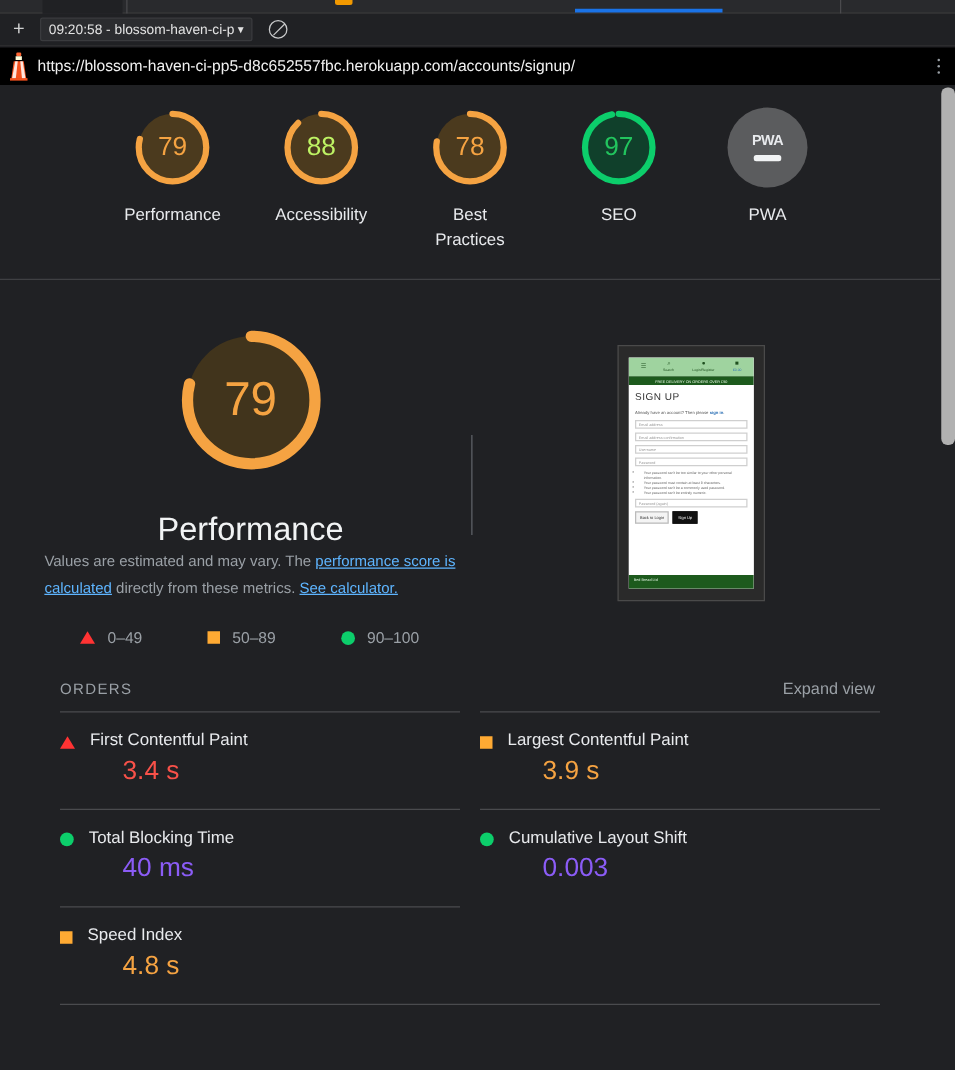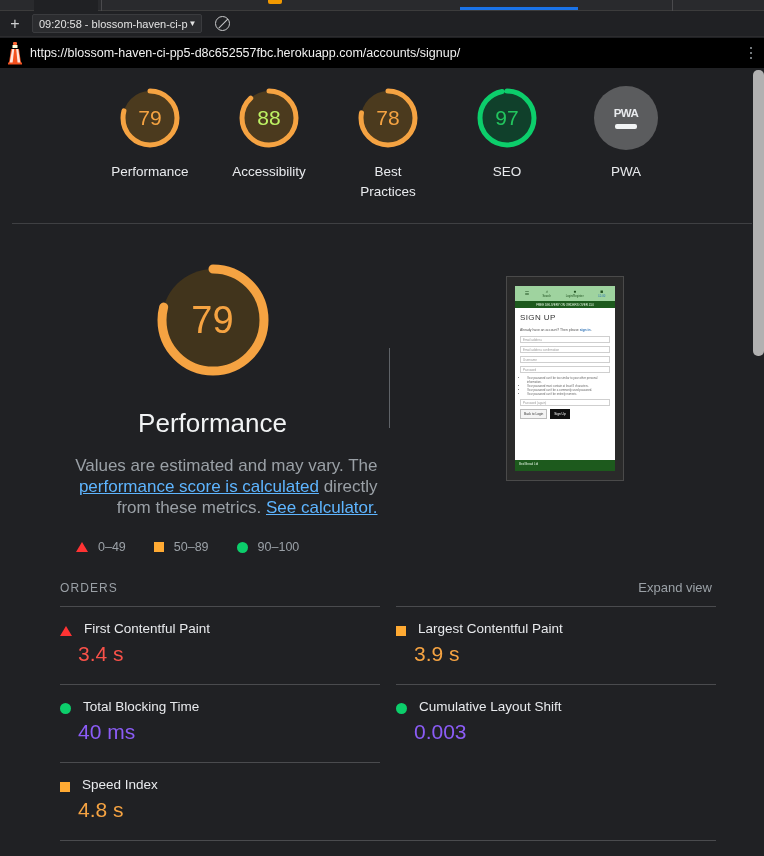--- a/index.html
+++ b/index.html
@@ -106,21 +106,21 @@
     gap: 2.5px;
     flex: 0 0 26px;
   }
   .kebab i {
     width: 2.5px; height: 2.5px; border-radius: 50%;
     background: #9aa0a6; display: block;
   }
 
   
   .report {
-    position: absolute; top: 68px; left: 12px;
+    position: absolute; top: 68px; left: 0;
     width: 752px; height: 788px;
     background: #202124;
     overflow: hidden;
   }
 
   
   .scrollbar-track {
     position: absolute; top: 68px; right: 0;
     width: 12px; height: 788px;
     background: #202124;
@@ -196,25 +196,24 @@
   .big-gauge-num {
     position: absolute; inset: 0;
     display: flex; align-items: center; justify-content: center;
     font-size: 38px;
   }
   .cat-title {
     margin-top: 28px;
     font-size: 26px; color: #f1f3f4;
   }
   .cat-desc {
-    margin-top: 16px;
-    font-size: 17px;
+    font-size: 12px;
     line-height: 21px;
     color: #9aa0a6;
-    text-align: right;
+    text-align: left;
     width: 330px;
   }
   .cat-desc a {
     color: #5eb5ff;
     text-decoration: underline;
   }
   .v-divider {
     width: 1px;
     background: #5f6368;
     margin: 88px 0 0 0;
@@ -279,21 +278,21 @@
   .ph-btn.dark { background: #111; color: #fff; border-color: #111; }
   .ph-footer {
     background: #1d5a1d; height: 11px; margin-top: auto;
     color: #dff3df; font-size: 3px;
     display: flex; align-items: flex-start; padding: 2px 4px;
   }
 
   
   .legend {
     display: flex; align-items: center;
-    gap: 28px;
+    gap: 52px;
     padding: 22px 0 0 40px;
   }
   .legend-item { display: flex; align-items: center; gap: 10px; }
   .legend-label { font-size: 12.5px; color: #9aa0a6; }
 
   .tri {
     width: 0; height: 0;
     border-left: 6px solid transparent;
     border-right: 6px solid transparent;
     border-bottom: 10px solid #f33;
@@ -321,21 +320,21 @@
     padding: 0 24px;
     margin-top: 11px;
   }
   .metric {
     border-top: 1px solid #4a4b4e;
     padding: 14px 0 18px 0;
   }
   .metric-head { display: flex; align-items: flex-end; gap: 12px; }
   .metric-name { font-size: 13.5px; color: #e8eaed; }
   .metric-value {
-    font-size: 21px; margin-top: 6px; margin-left: 18px;
+    font-size: 21px; margin-top: 6px; margin-left: 50px;
   }
   .v-red { color: #f85149; }
   .v-orange { color: #f5a342; }
   .v-green { color: #8b5cf6; }
   .metric.empty { border-top: none; }
 
   .bottom-divider {
     margin: 0 24px;
     border-top: 1px solid #4a4b4e;
   }

